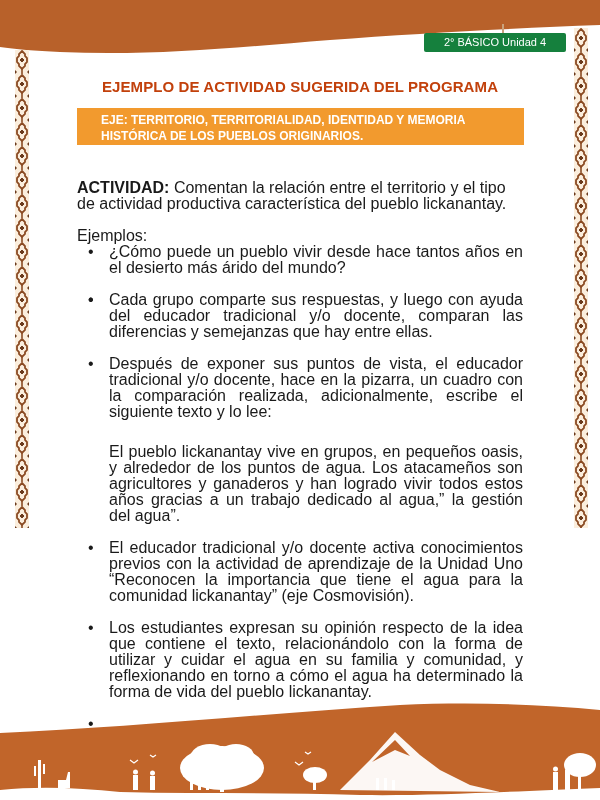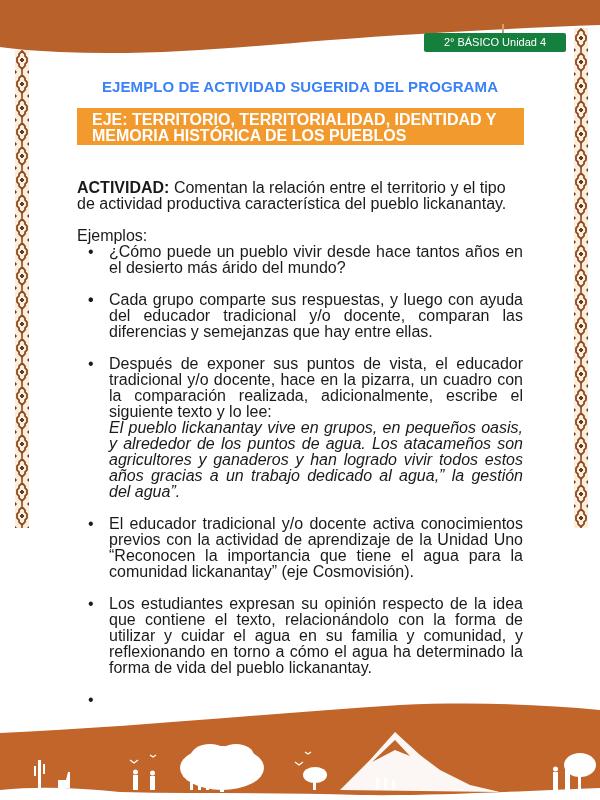--- a/index.html
+++ b/index.html
@@ -3,32 +3,32 @@
   <meta charset="utf-8">
   <style>
     html, body { margin: 0; padding: 0; }
     body { width: 600px; height: 800px; position: relative; overflow: hidden; background: #ffffff; font-family: "Liberation Sans", sans-serif; color: #1a1a1a; }
     .top-wave { position: absolute; left: 0; top: 0; width: 600px; height: 60px; }
     .unit-badge { position: absolute; left: 424px; top: 33px; width: 142px; height: 19px; background: #15803d; color: #fff; font-size: 11px; line-height: 19px; text-align: center; border-radius: 2px; }
     .badge-stem { position: absolute; left: 502px; top: 24px; width: 2px; height: 10px; background: #c9a27c; }
     .border-strip { position: absolute; width: 14px; }
     .border-left { left: 15px; top: 50px; height: 478px; }
     .border-right { left: 574px; top: 28px; height: 500px; }
-    .page-title { position: absolute; left: 0; top: 78px; width: 600px; text-align: center; font-size: 15px; font-weight: bold; color: #3b82f6; letter-spacing: 0.1px; }
-    .axis-box { position: absolute; left: 77px; top: 108px; width: 447px; height: 37px; background: #f29a2e; color: #fff; font-size: 16px; font-weight: bold; padding: 4px 15px; box-sizing: border-box; line-height: 16px; }
+    .page-title { position: absolute; left: 0; top: 78px; width: 600px; text-align: center; font-size: 15px; font-weight: bold; color: #c2410c; letter-spacing: 0.1px; }
+    .axis-box { position: absolute; left: 77px; top: 108px; width: 447px; height: 37px; background: #f29a2e; color: #fff; font-size: 12px; font-weight: bold; padding: 4px 24px; box-sizing: border-box; line-height: 16px; }
     .content { position: absolute; left: 77px; top: 180px; width: 446px; font-size: 16px; line-height: 16px; }
     .content p { margin: 0; }
     .activity { text-align: left; }
     .activity b { font-weight: bold; }
     .examples-label { margin-top: 16px !important; }
     ul.bullets { list-style: none; margin: 0; padding: 0; }
     ul.bullets li { position: relative; padding-left: 32px; margin-bottom: 16px; text-align: justify; }
     ul.bullets li .dot { position: absolute; left: 11px; top: 0; }
     .sub { display: block; }
-    .ital { font-style: italic; display: block; }
+    .ital { display: block; margin-top: 24px; }
     .bottom-scene { position: absolute; left: 0; top: 700px; width: 600px; height: 100px; }
   </style>
 </head>
 <body>
 
 <svg class="top-wave" viewBox="0 0 600 60" preserveAspectRatio="none">
   <path d="M0,0 L600,0 L600,25 C520,28 420,33 330,40 C230,48 150,56 60,52 C35,51 15,49 0,47 Z" fill="#b8612a"></path>
 </svg>
 <div class="badge-stem"></div>
 <div class="unit-badge">2° BÁSICO Unidad 4</div>

